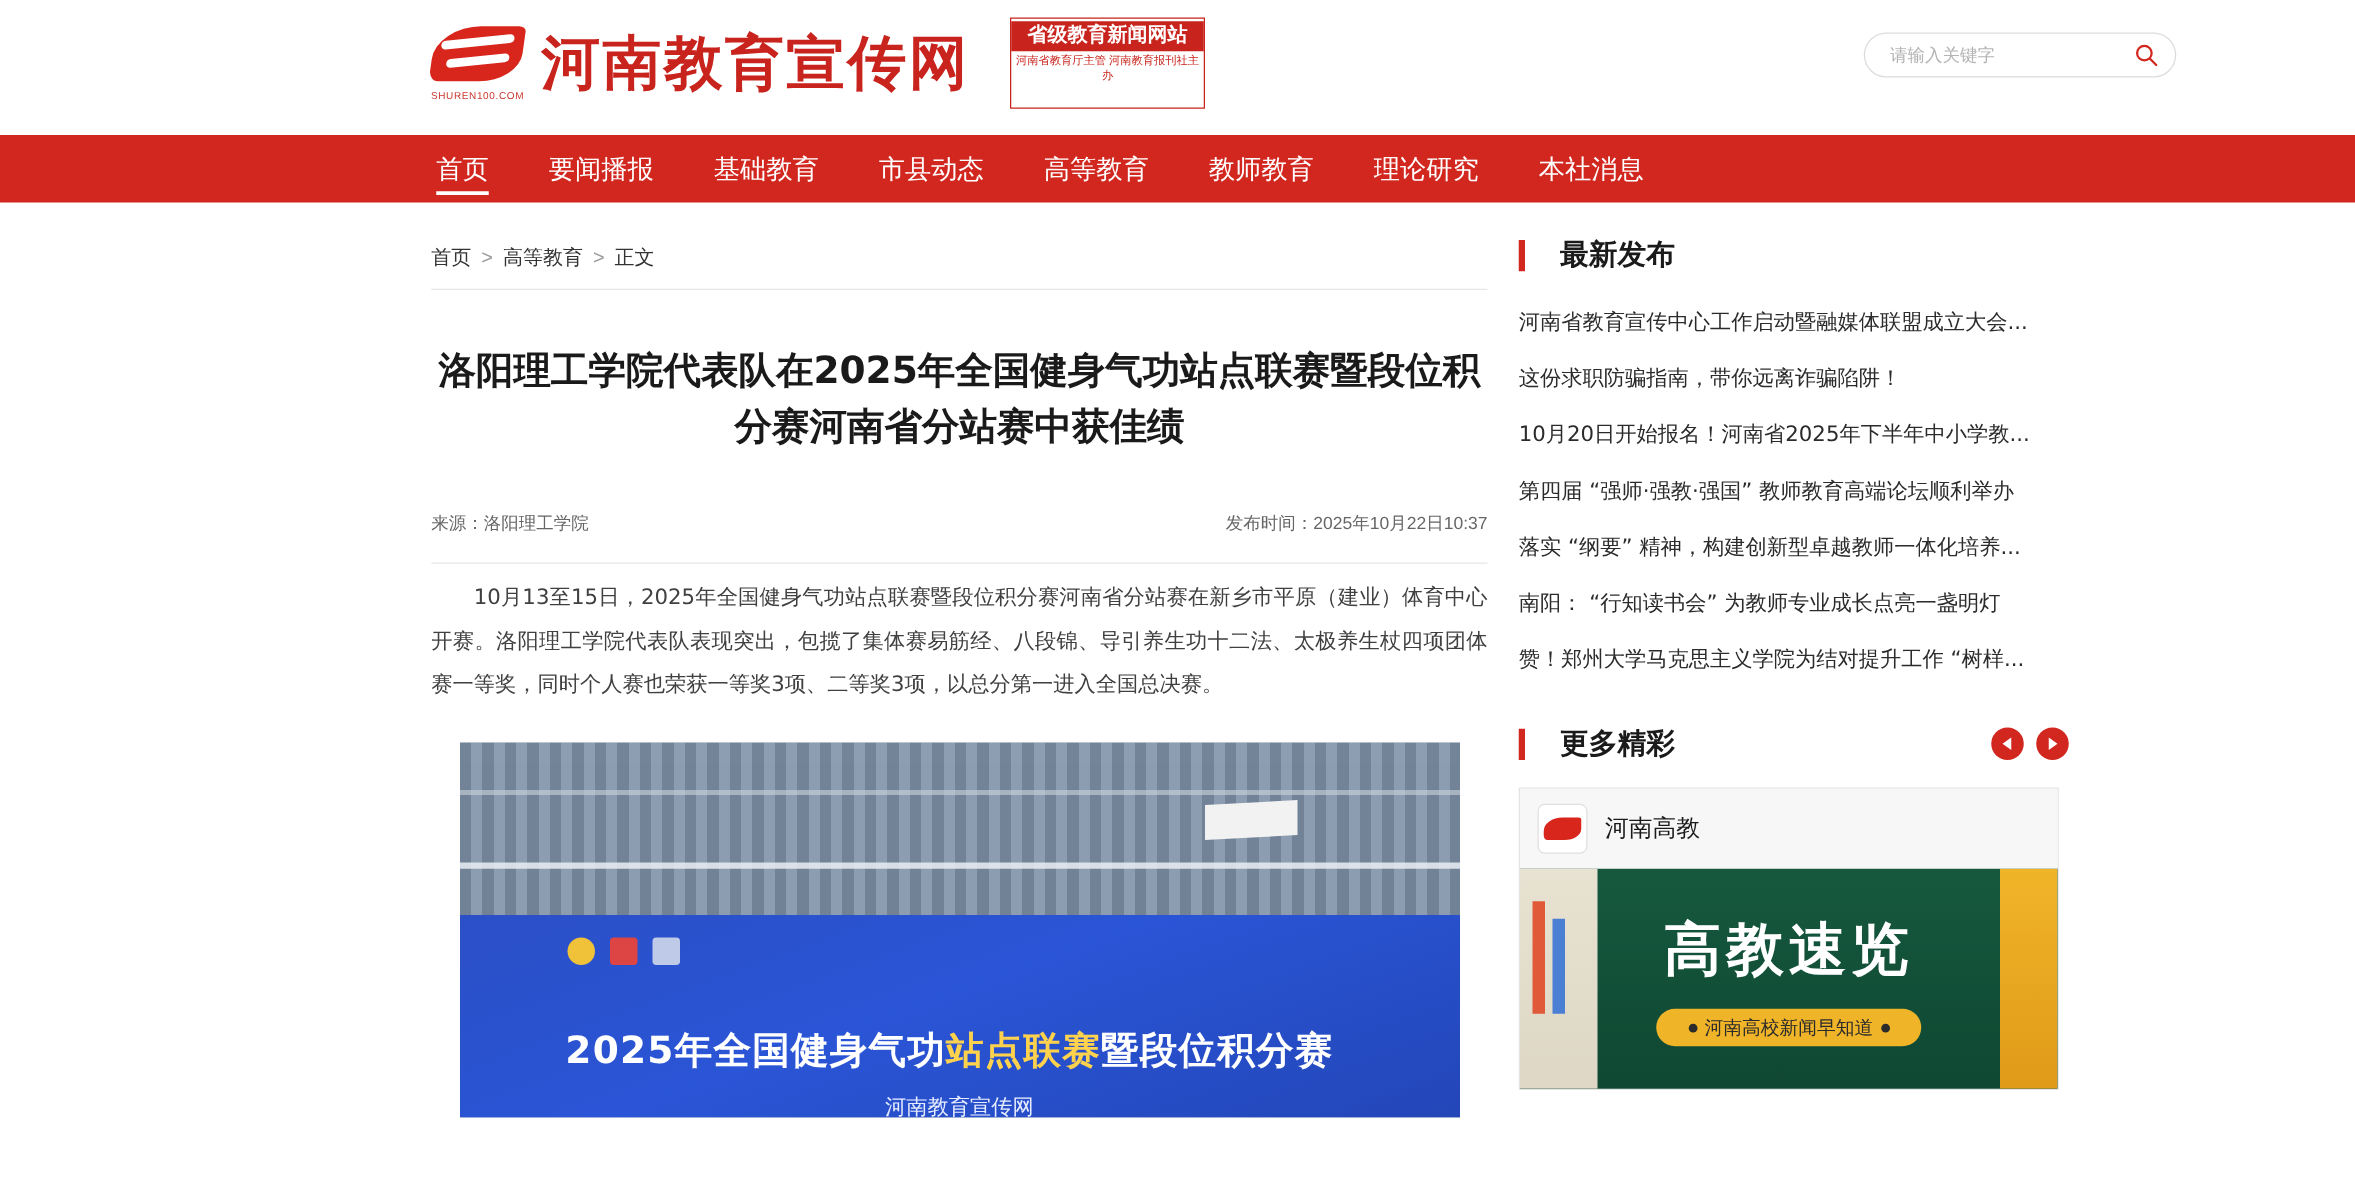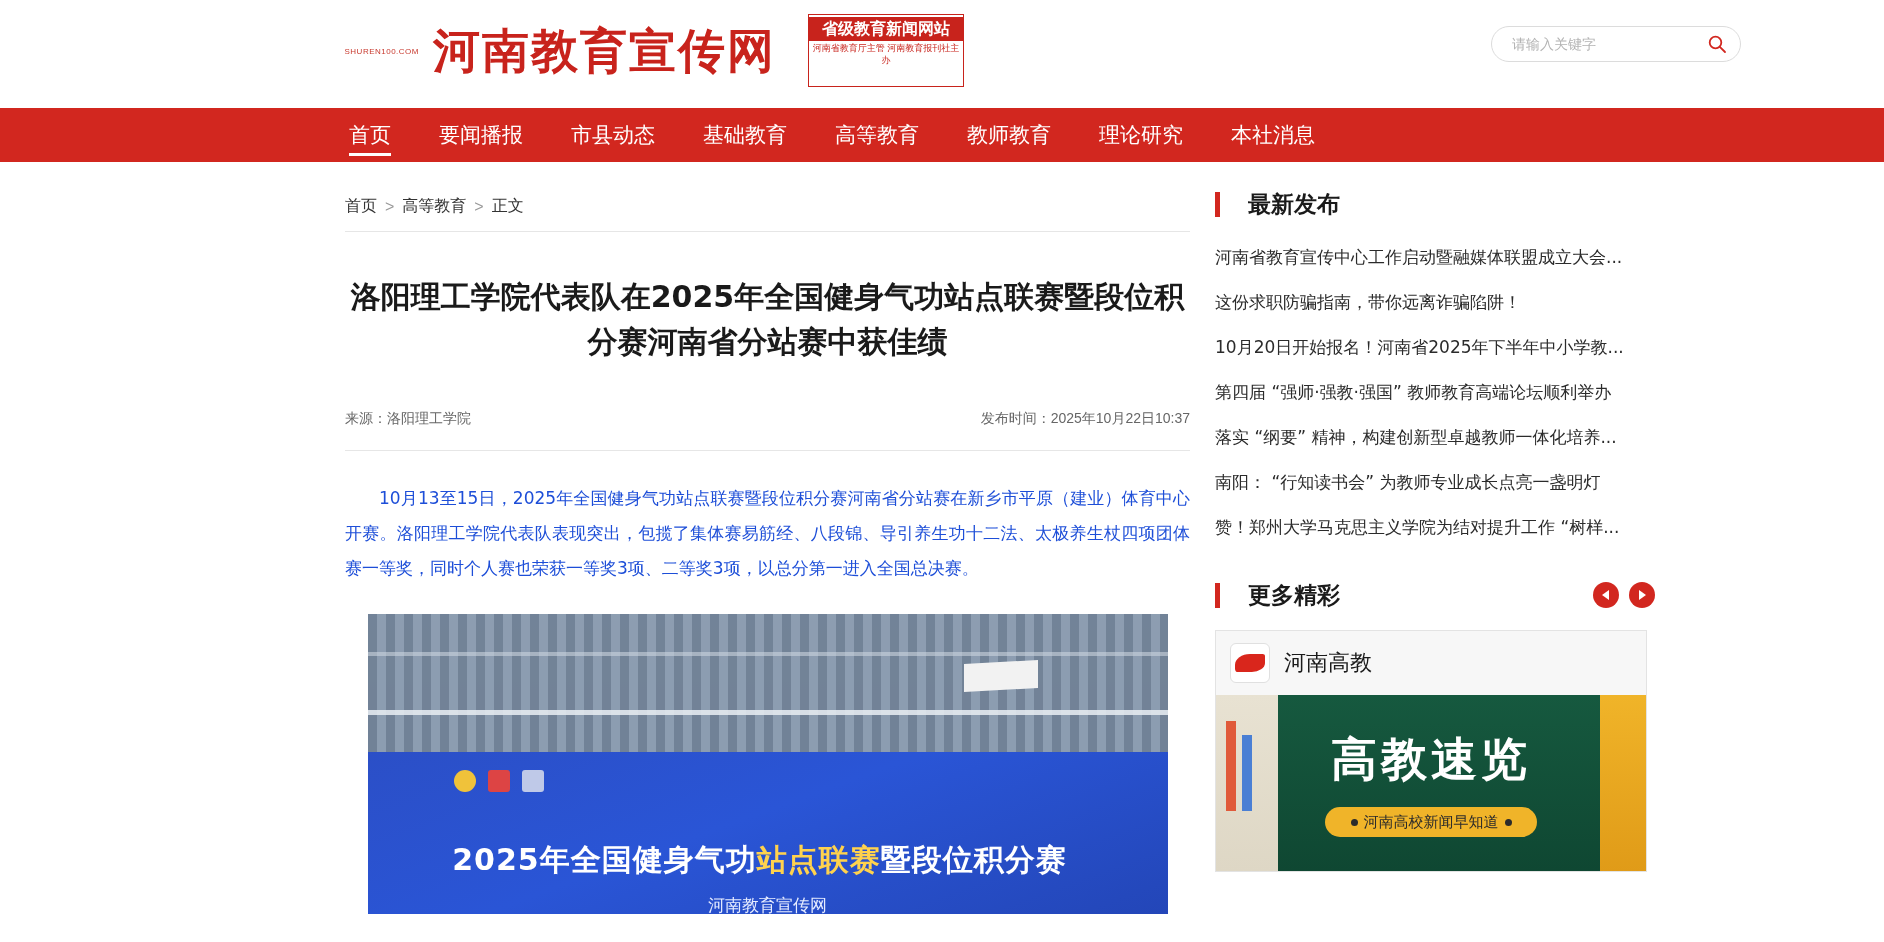--- a/index.html
+++ b/index.html
@@ -24,21 +24,21 @@
     position: absolute;
     left: 345px;
     top: 14px;
     display: flex;
     align-items: center;
     gap: 14px;
   }
   .logo-mark {
     width: 74px; height: 60px;
     position: relative;
-    display: flex; align-items: center; justify-content: flex-end;
+    display: flex; flex-direction: column; align-items: center; justify-content: space-between;
   }
   .logo-mark .swoosh {
     width: 72px; height: 44px;
     background: #d9261c;
     border-radius: 50% 8% 44% 10% / 60% 10% 50% 20%;
     transform: skewX(-8deg);
     position: relative;
     overflow: hidden;
   }
   .logo-mark .swoosh:before {
@@ -175,22 +175,22 @@
     align-items: center;
     font-size: 14px;
     color: #666;
     margin-top: 46px;
     padding-bottom: 22px;
     border-bottom: 1px solid #e6e6e6;
   }
   .article-body {
     font-size: 17px;
     line-height: 2.05;
-    color: #1d4ed8;
-    margin-top: 30px;
+    color: #404040;
+    margin-top: 10px;
     text-align: justify;
     font-family: "DejaVu Sans", sans-serif;
   }
   .article-body p { margin: 0; text-indent: 2em; }
   .article-figure {
     margin: 28px auto 0;
     width: 800px;
     height: 300px;
     position: relative;
     overflow: hidden;
@@ -276,21 +276,21 @@
   }
   .promo-avatar {
     width: 40px; height: 40px; border-radius: 6px; background:#fff;
     border:1px solid #e0e0e0; display:flex; align-items:center; justify-content:center;
     overflow:hidden;
   }
   .promo-avatar .mini {
     width: 30px; height: 18px; background:#d9261c;
     border-radius: 50% 8% 44% 10% / 60% 10% 50% 20%;
   }
-  .promo-title { font-size: 22px; color:#1a1a1a; font-family:"DejaVu Sans", sans-serif;}
+  .promo-title { font-size: 19px; color:#1a1a1a; font-family:"DejaVu Sans", sans-serif;}
   .promo-body {
     height: 176px; position: relative; overflow:hidden;
     background: linear-gradient(#16593f, #0f4732);
     display:flex; align-items:center; justify-content:center;
   }
   .promo-body .left-strip {
     position:absolute; left:0; top:0; bottom:0; width: 62px;
     background: linear-gradient(#e8e2d2, #ded7c5);
   }
   .promo-body .left-strip:before{
@@ -341,22 +341,22 @@
           <circle cx="8.5" cy="8.5" r="5.8" fill="none" stroke="#d2271f" stroke-width="1.8"></circle>
           <line x1="12.8" y1="12.8" x2="18" y2="18" stroke="#d2271f" stroke-width="1.8" stroke-linecap="round"></line>
         </svg>
       </span>
     </div>
   </div>
 
   <div class="nav">
     <div class="nav-item active">首页</div>
     <div class="nav-item">要闻播报</div>
+    <div class="nav-item">基础教育</div>
     <div class="nav-item">市县动态</div>
-    <div class="nav-item">基础教育</div>
     <div class="nav-item">高等教育</div>
     <div class="nav-item">教师教育</div>
     <div class="nav-item">理论研究</div>
     <div class="nav-item">本社消息</div>
   </div>
 
   <div class="content">
 
     <div class="main">
 

